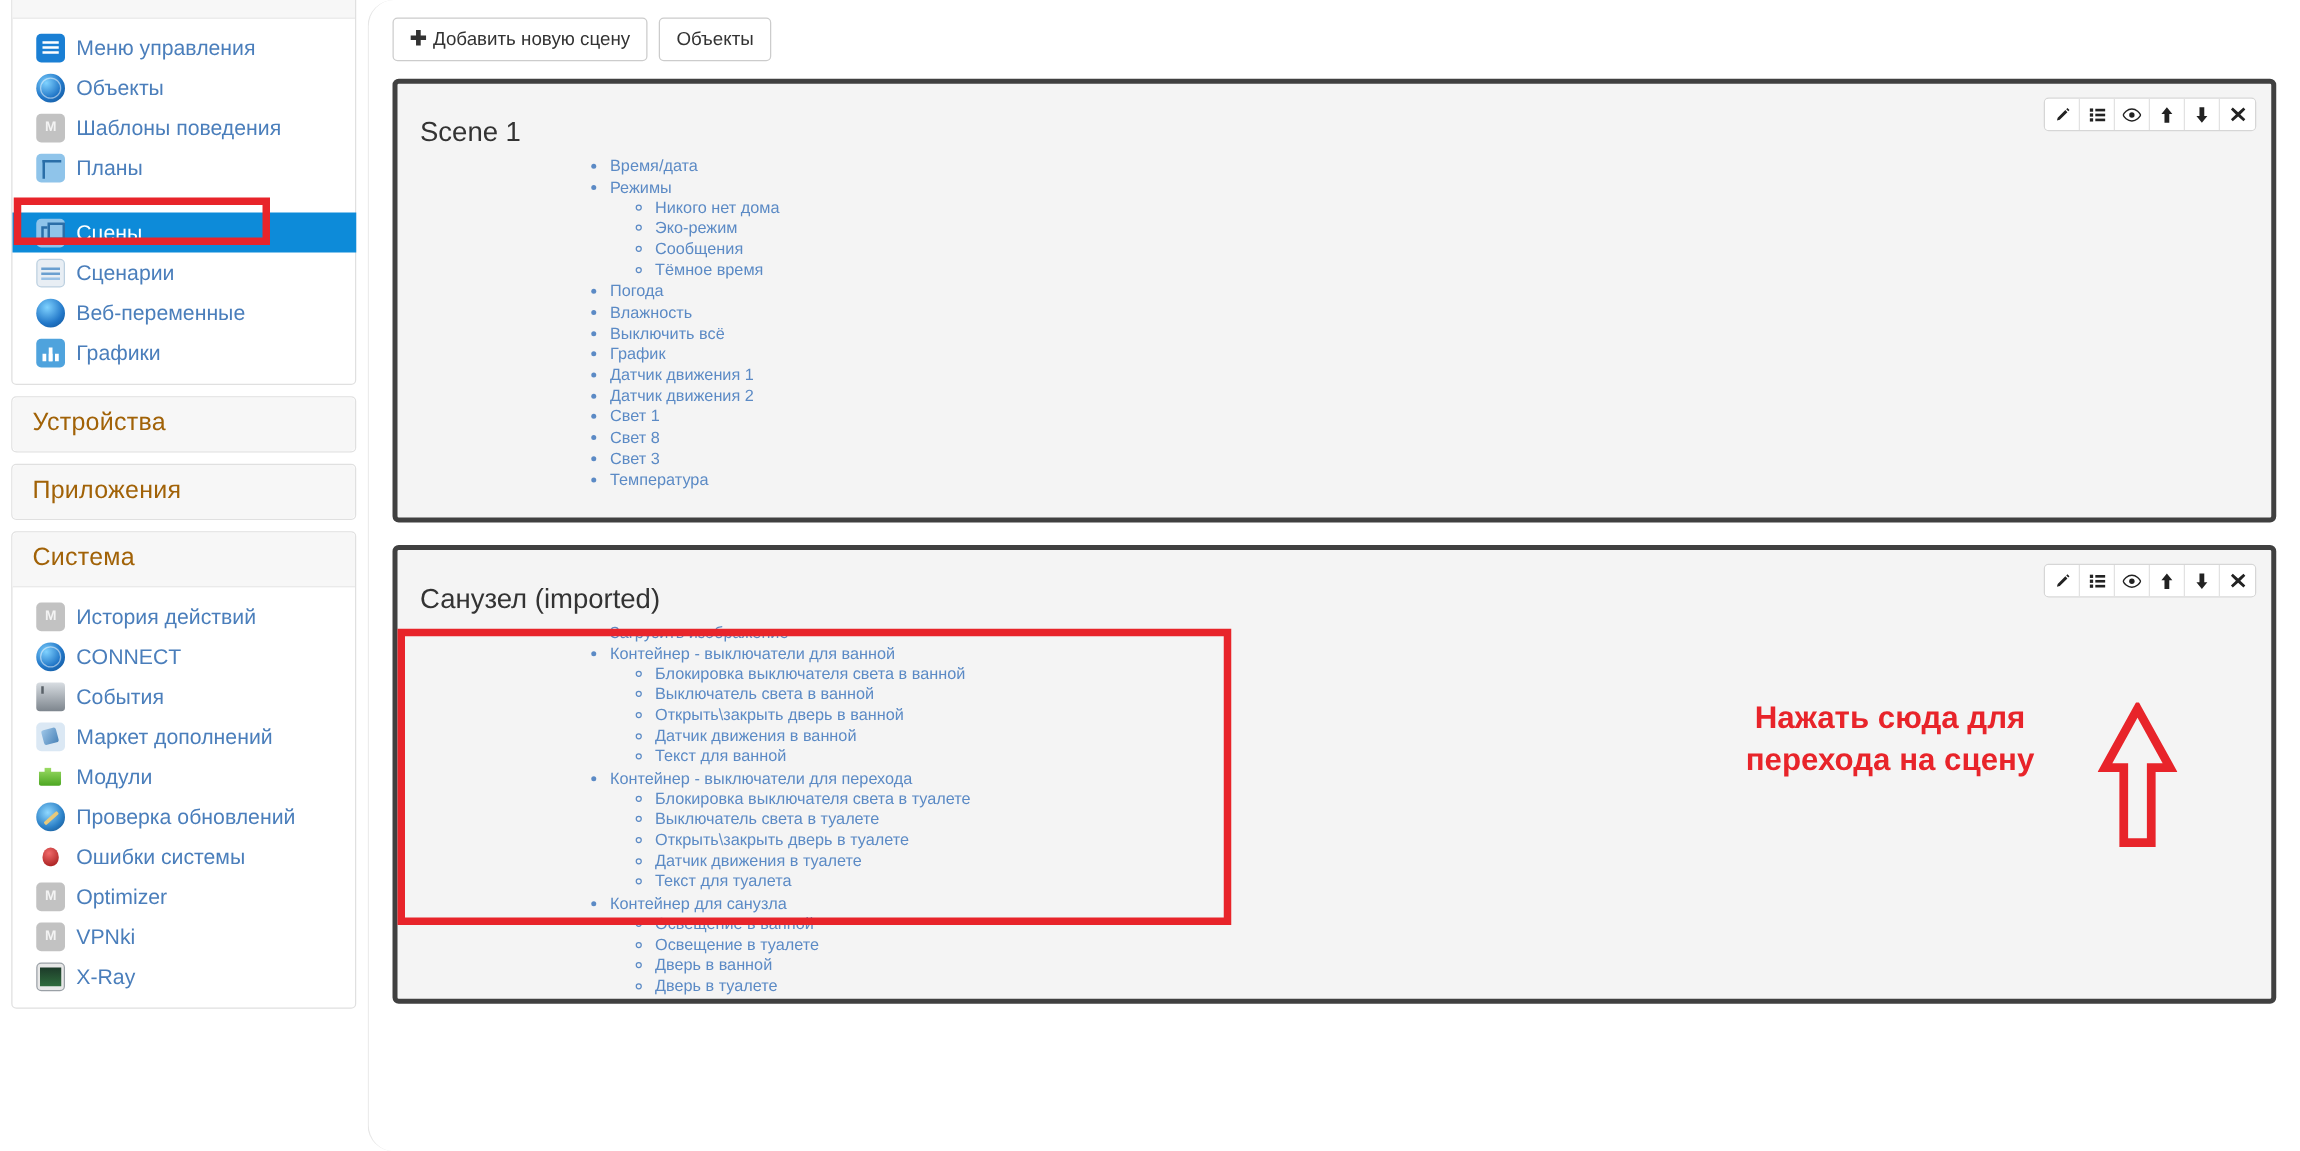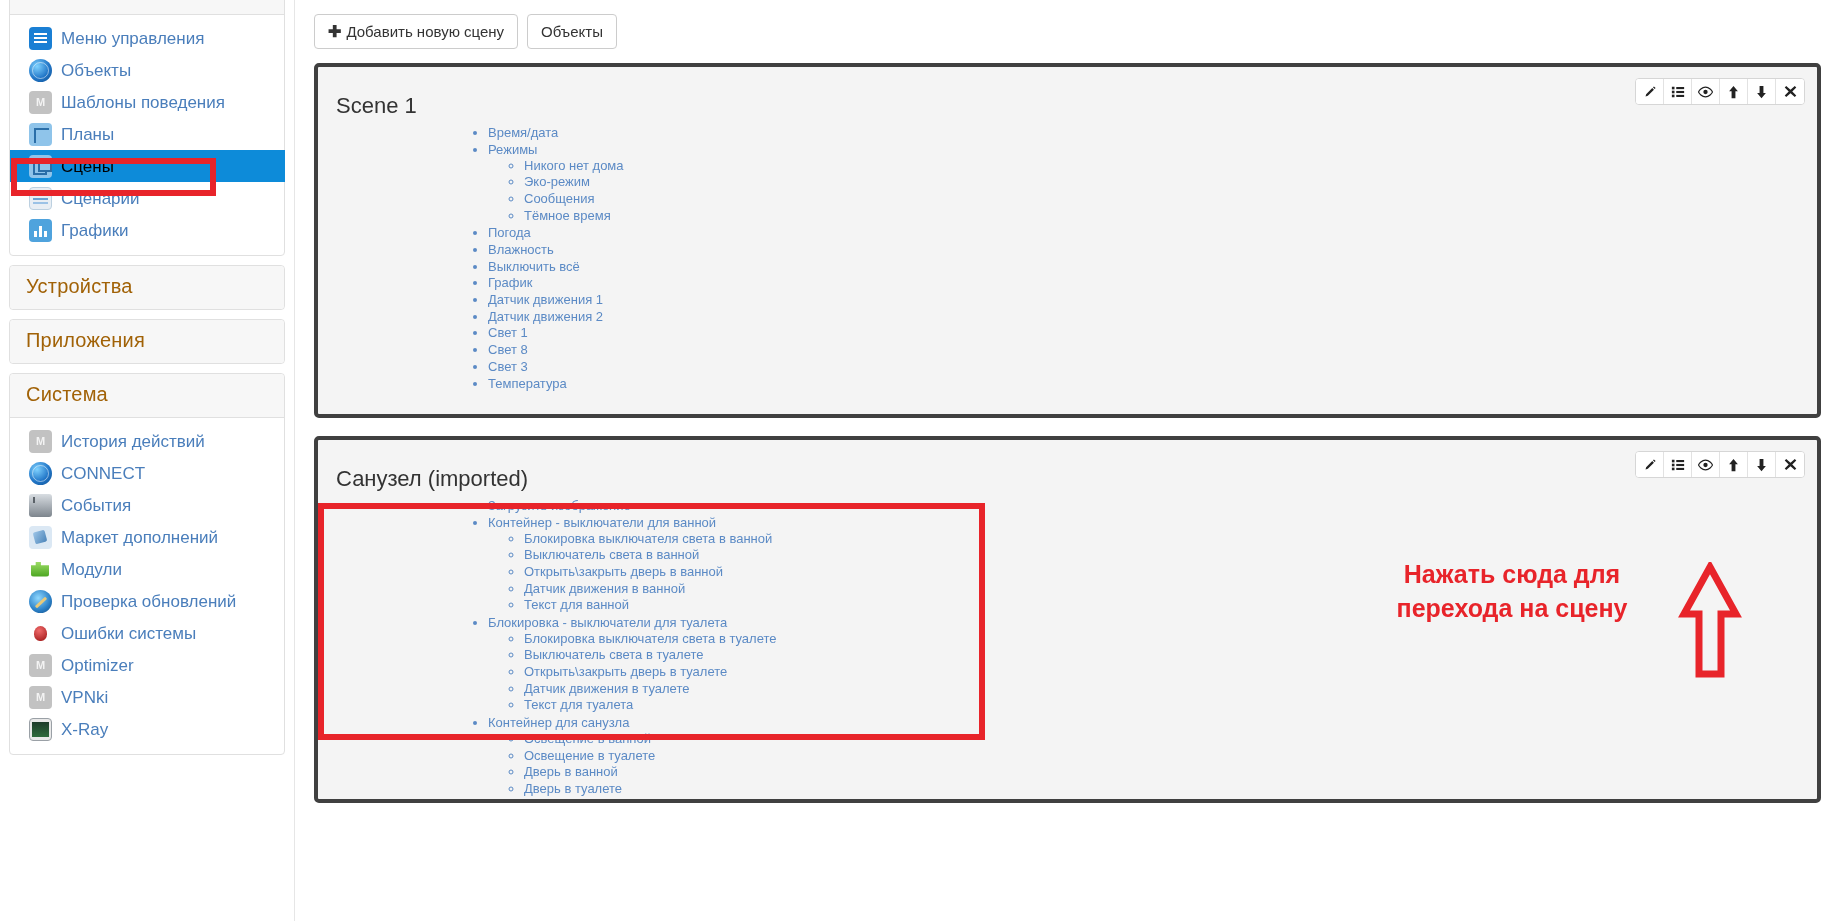--- a/index.html
+++ b/index.html
@@ -49,23 +49,24 @@
     align-items: center;
     height: 32px;
     padding-left: 19px;
     font-size: 17px;
     color: #4a7ebb;
     cursor: pointer;
     white-space: nowrap;
   }
   .nav-item.active {
     background: #0d8bd9;
-    color: #000000;
+    color: #ffffff;
     padding-left: 19px;
     margin-right: -1px;
+    margin-top: 20px;
   }
   .nav-ico {
     width: 23px; height: 23px;
     margin-right: 9px;
     flex: 0 0 23px;
     border-radius: 4px;
     position: relative;
     display: inline-block;
   }
   .nav-label { line-height: 1; }
@@ -113,20 +114,21 @@
                  background:linear-gradient(#1d3b2a,#2e6b3c);}
 
   
   #main {
     position: absolute;
     left: 294px; top: 0;
     width: 1546px; height: 921px;
     background: #ffffff;
     border-left: 1px solid #e6e6e6;
     overflow: hidden;
+    border-radius: 21px;
   }
   #toolbar {
     padding: 14px 0 0 19px;
     display: flex;
     gap: 9px;
   }
   .btn {
     font-family: "Liberation Sans", sans-serif;
     font-size: 15px;
     color: #333333;
@@ -246,20 +248,24 @@
           <span class="nav-ico ic-plan"></span>
           <span class="nav-label">Планы</span>
         </div>
         <div class="nav-item active">
           <span class="nav-ico ic-scene"></span>
           <span class="nav-label">Сцены</span>
         </div>
         <div class="nav-item">
           <span class="nav-ico ic-script"></span>
           <span class="nav-label">Сценарии</span>
+        </div>
+        <div class="nav-item">
+          <span class="nav-ico ic-webvar"></span>
+          <span class="nav-label">Веб-переменные</span>
         </div>
         <div class="nav-item">
           <span class="nav-ico ic-chart"></span>
           <span class="nav-label">Графики</span>
         </div>
       </div>
     </div>
 
     <div class="panel">
       <div class="panel-head solo">Устройства</div>
@@ -431,21 +437,21 @@
         <li><span>Загрузить изображение</span></li>
         <li><span>Контейнер - выключатели для ванной</span>
           <ul>
             <li><span>Блокировка выключателя света в ванной</span></li>
             <li><span>Выключатель света в ванной</span></li>
             <li><span>Открыть\закрыть дверь в ванной</span></li>
             <li><span>Датчик движения в ванной</span></li>
             <li><span>Текст для ванной</span></li>
           </ul>
         </li>
-        <li><span>Блокировка - выключатели для туалета</span>
+        <li><span>Контейнер - выключатели для перехода</span>
           <ul>
             <li><span>Блокировка выключателя света в туалете</span></li>
             <li><span>Выключатель света в туалете</span></li>
             <li><span>Открыть\закрыть дверь в туалете</span></li>
             <li><span>Датчик движения в туалете</span></li>
             <li><span>Текст для туалета</span></li>
           </ul>
         </li>
         <li><span>Контейнер для санузла</span>
           <ul>

